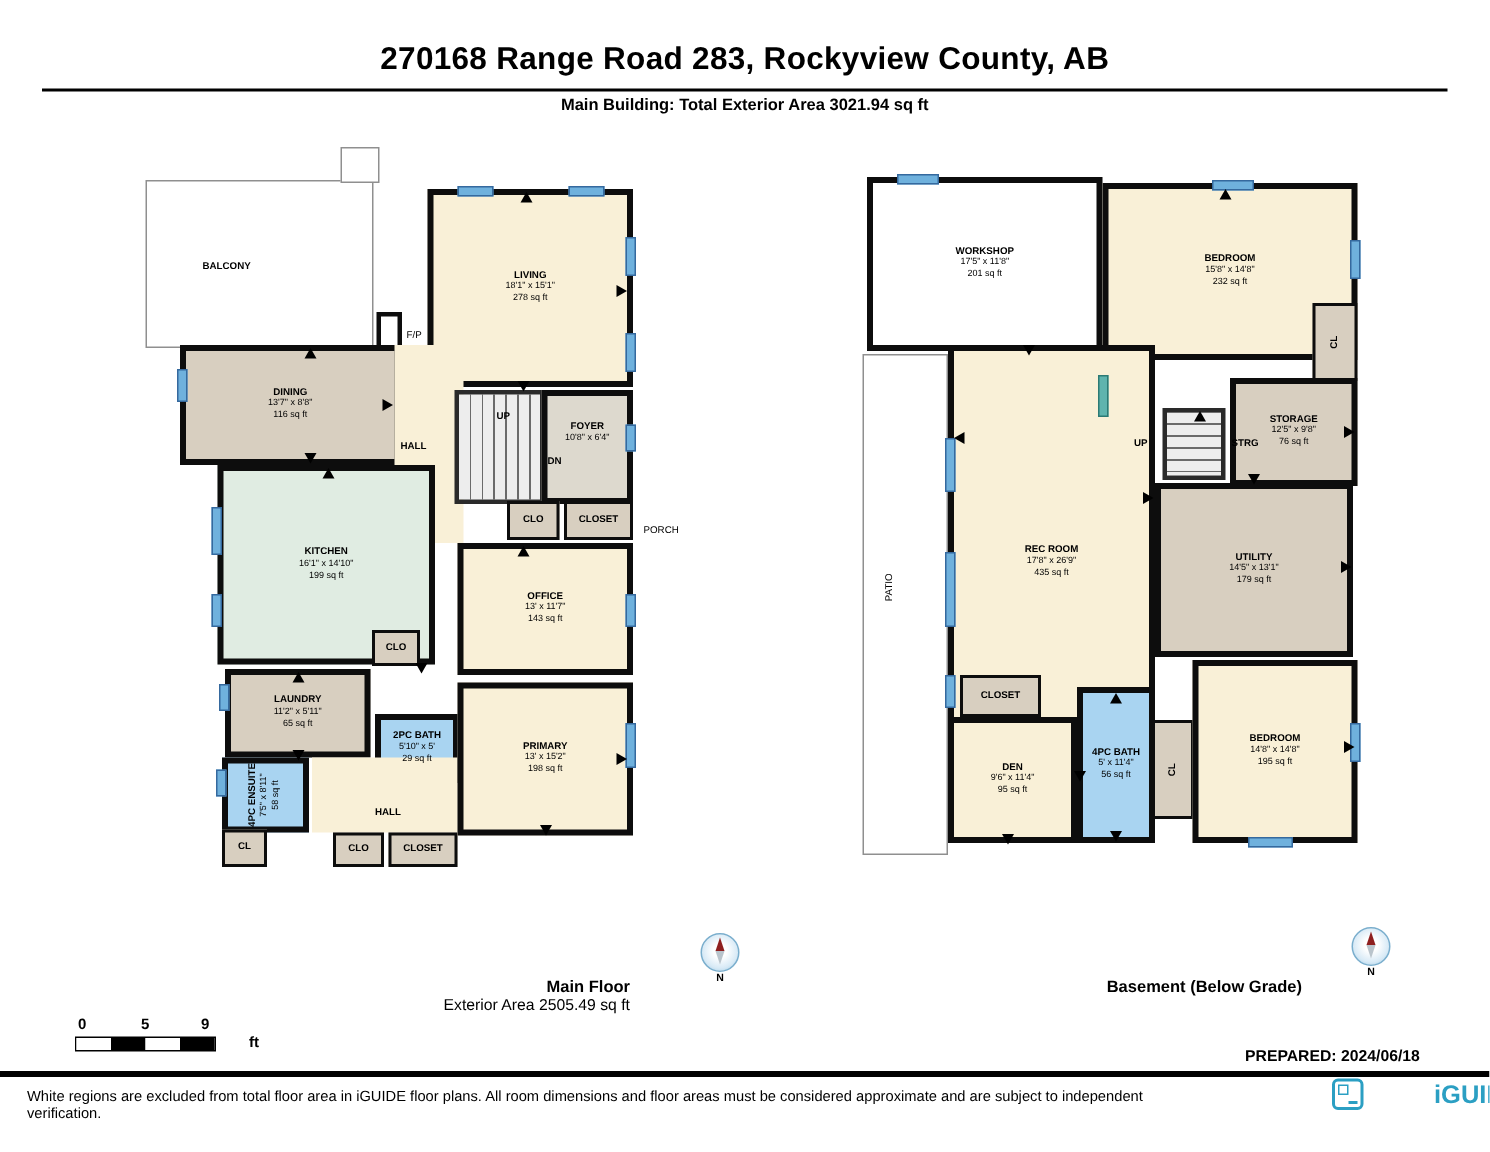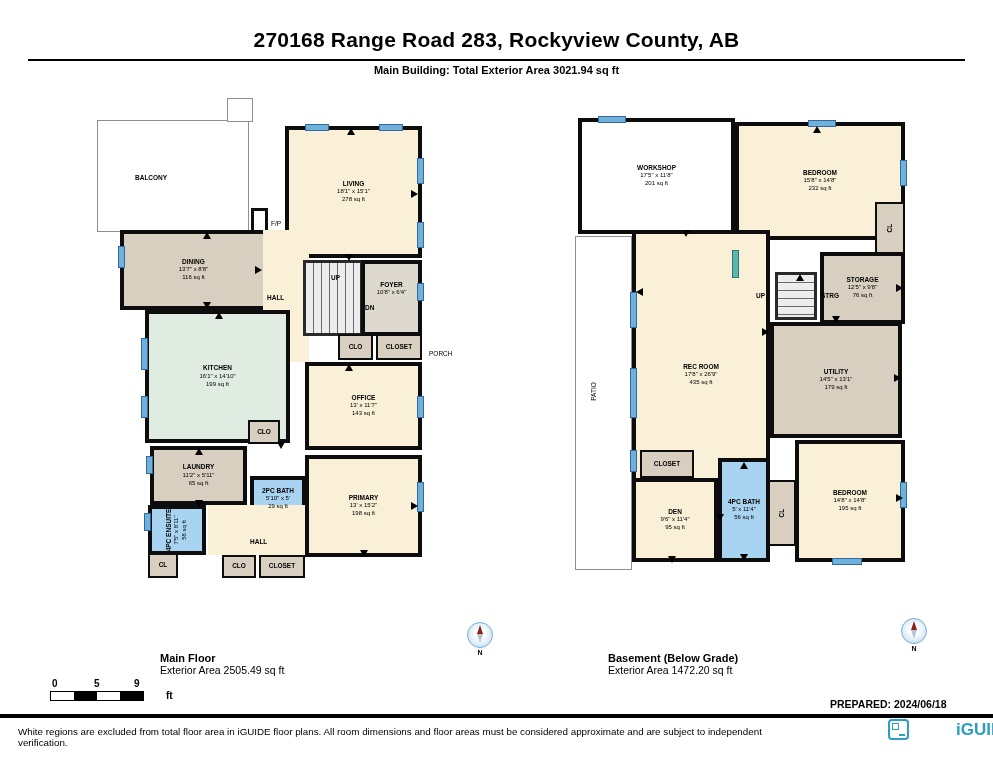--- a/index.html
+++ b/index.html
@@ -28,21 +28,21 @@
   .stairs.h{background:repeating-linear-gradient(to right,#ededed 0 7px,#6a6a6a 7px 8px);}
   .stairs.v{background:repeating-linear-gradient(to bottom,#ededed 0 7px,#6a6a6a 7px 8px);}
   .win{position:absolute;background:#6fb1dd;border:1px solid #35699e;z-index:5;}
   .win.teal{background:#5fb4ae;border-color:#2c7a74;}
   .arw{position:absolute;width:0;height:0;z-index:6;}
   .arw.up{border-left:4px solid transparent;border-right:4px solid transparent;border-bottom:7px solid #000;}
   .arw.down{border-left:4px solid transparent;border-right:4px solid transparent;border-top:7px solid #000;}
   .arw.left{border-top:4px solid transparent;border-bottom:4px solid transparent;border-right:7px solid #000;}
   .arw.right{border-top:4px solid transparent;border-bottom:4px solid transparent;border-left:7px solid #000;}
   
-  .floor-caption{position:absolute;text-align:left;width:260px;}
+  .floor-caption{position:absolute;text-align:right;width:260px;}
   .floor-caption .fc-name{font-size:11px;font-weight:bold;display:block;}
   .floor-caption .fc-area{font-size:10.5px;display:block;}
   #scalebar{left:50px;top:678px;width:120px;}
   #scale-ticks{position:relative;height:12px;font-size:10px;font-weight:bold;}
   #scale-ticks span{position:absolute;top:0;}
   #scale-bar-box{position:relative;margin-top:1px;width:92px;height:8px;border:1px solid #000;display:flex;}
   .seg{flex:1;height:100%;} .seg.b{background:#000;} .seg.w{background:#fff;}
   #scale-unit{position:absolute;left:100px;top:12px;font-size:10px;font-weight:bold;padding-left:16px;}
   .compass{position:absolute;width:30px;text-align:center;}
   .dial{width:24px;height:24px;margin:0 auto;border-radius:50%;position:relative;
@@ -359,21 +359,20 @@
 <div class="compass" style="left:465px;top:622px;">
   <div class="dial">
     <div class="needle-n"></div>
     <div class="needle-s"></div>
   </div>
   <div class="nlabel">N</div>
 </div>
 
 <div class="floor-caption" style="left:608px;top:652px;">
   <span class="fc-name">Basement (Below Grade)</span>
-  <span class="fc-area">Exterior Area 1472.20 sq ft</span>
 </div>
 
 <div class="compass" style="left:899px;top:618px;">
   <div class="dial">
     <div class="needle-n"></div>
     <div class="needle-s"></div>
   </div>
   <div class="nlabel">N</div>
 </div>
 

